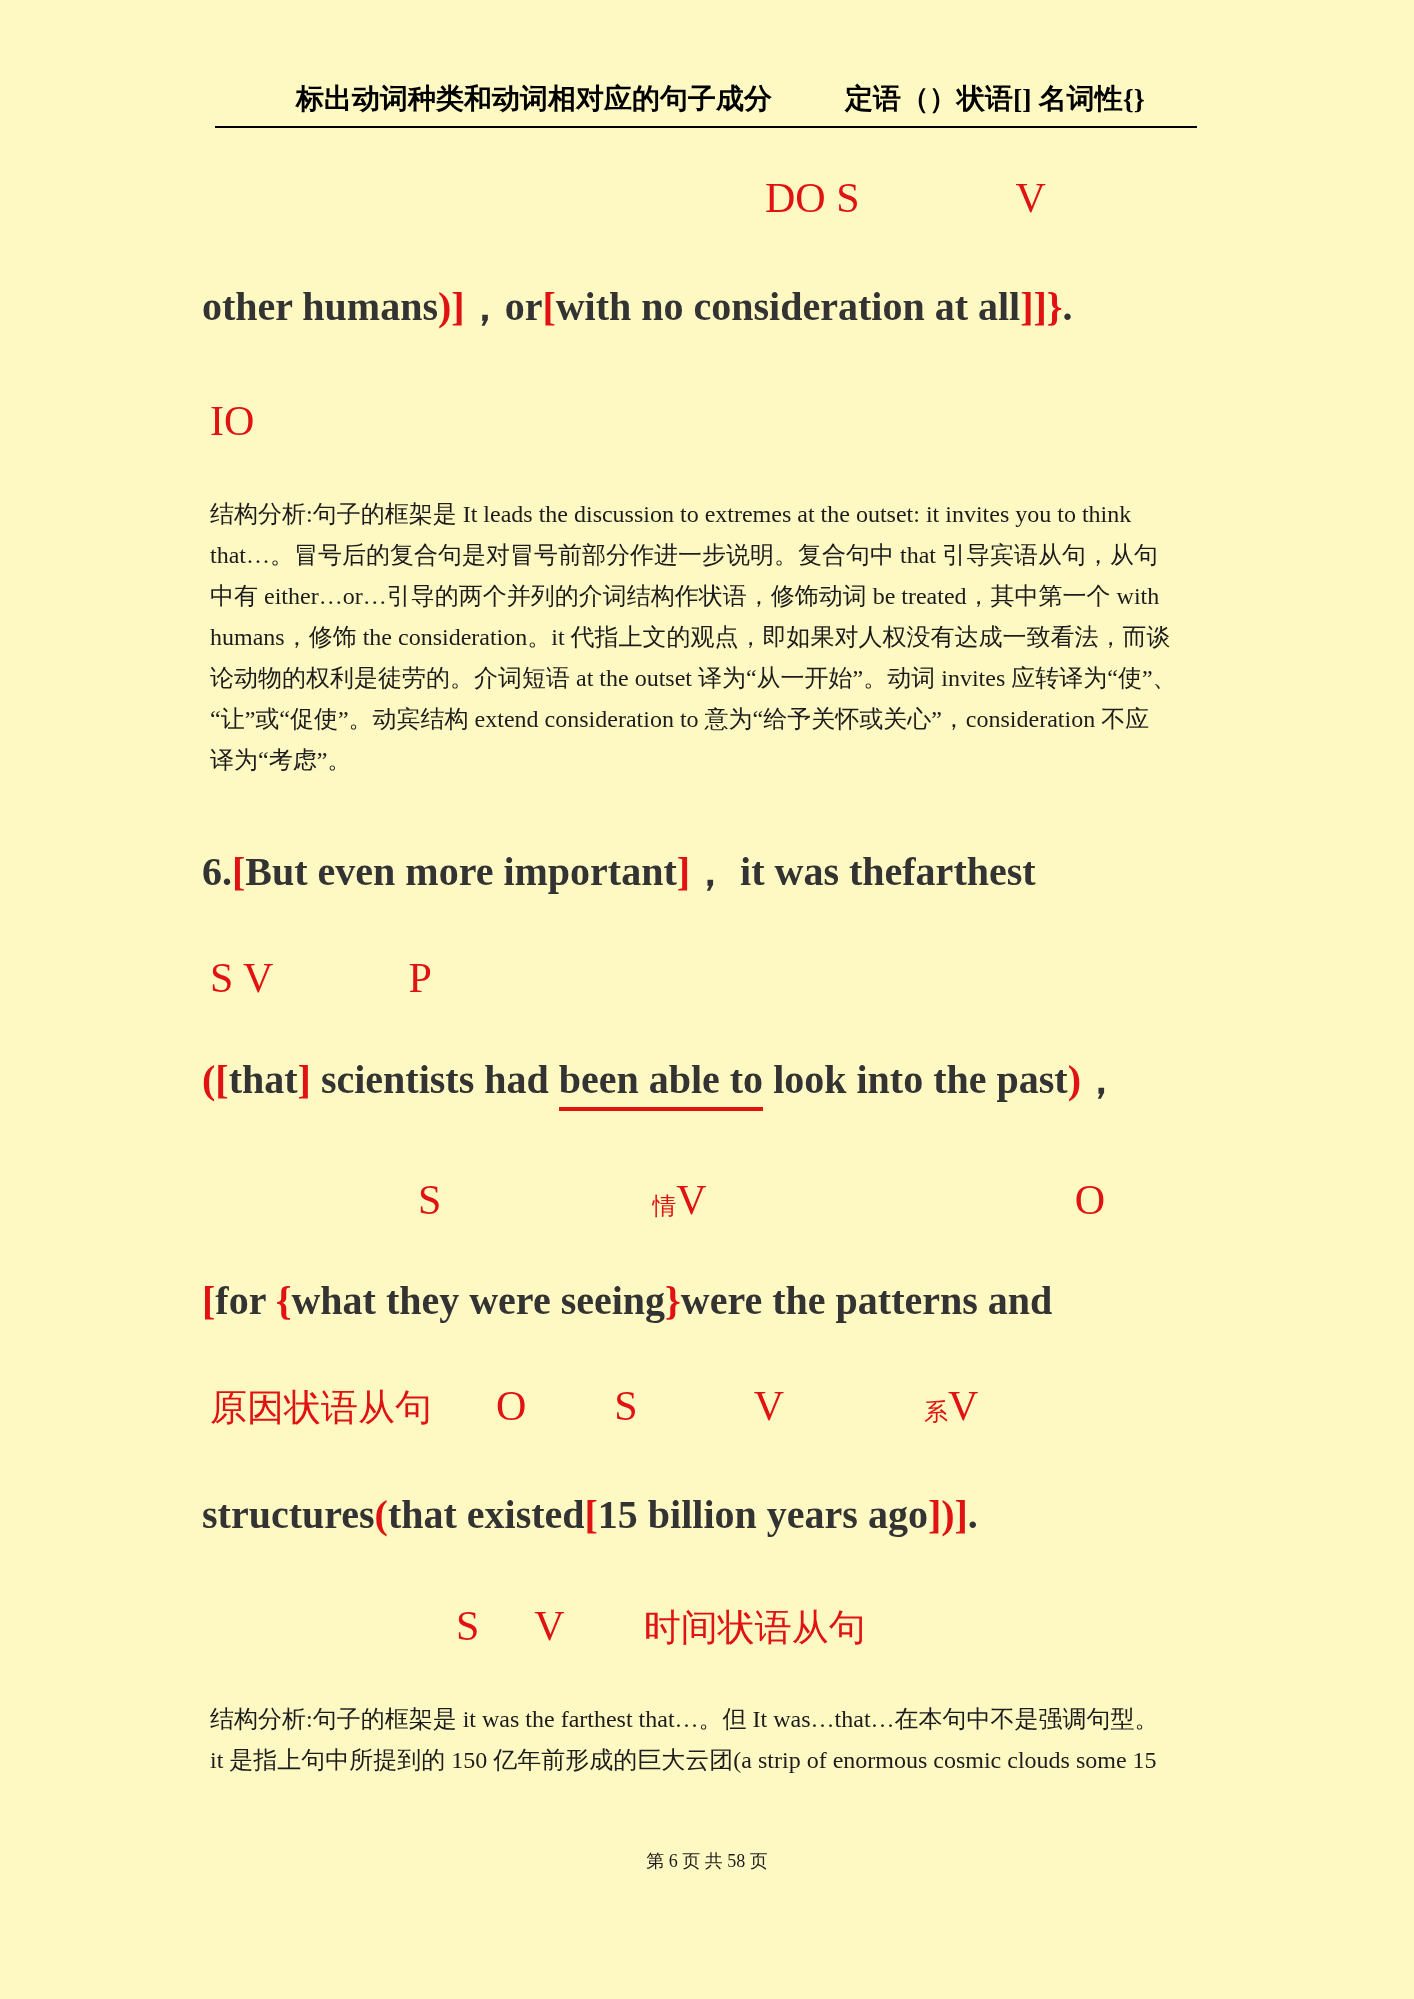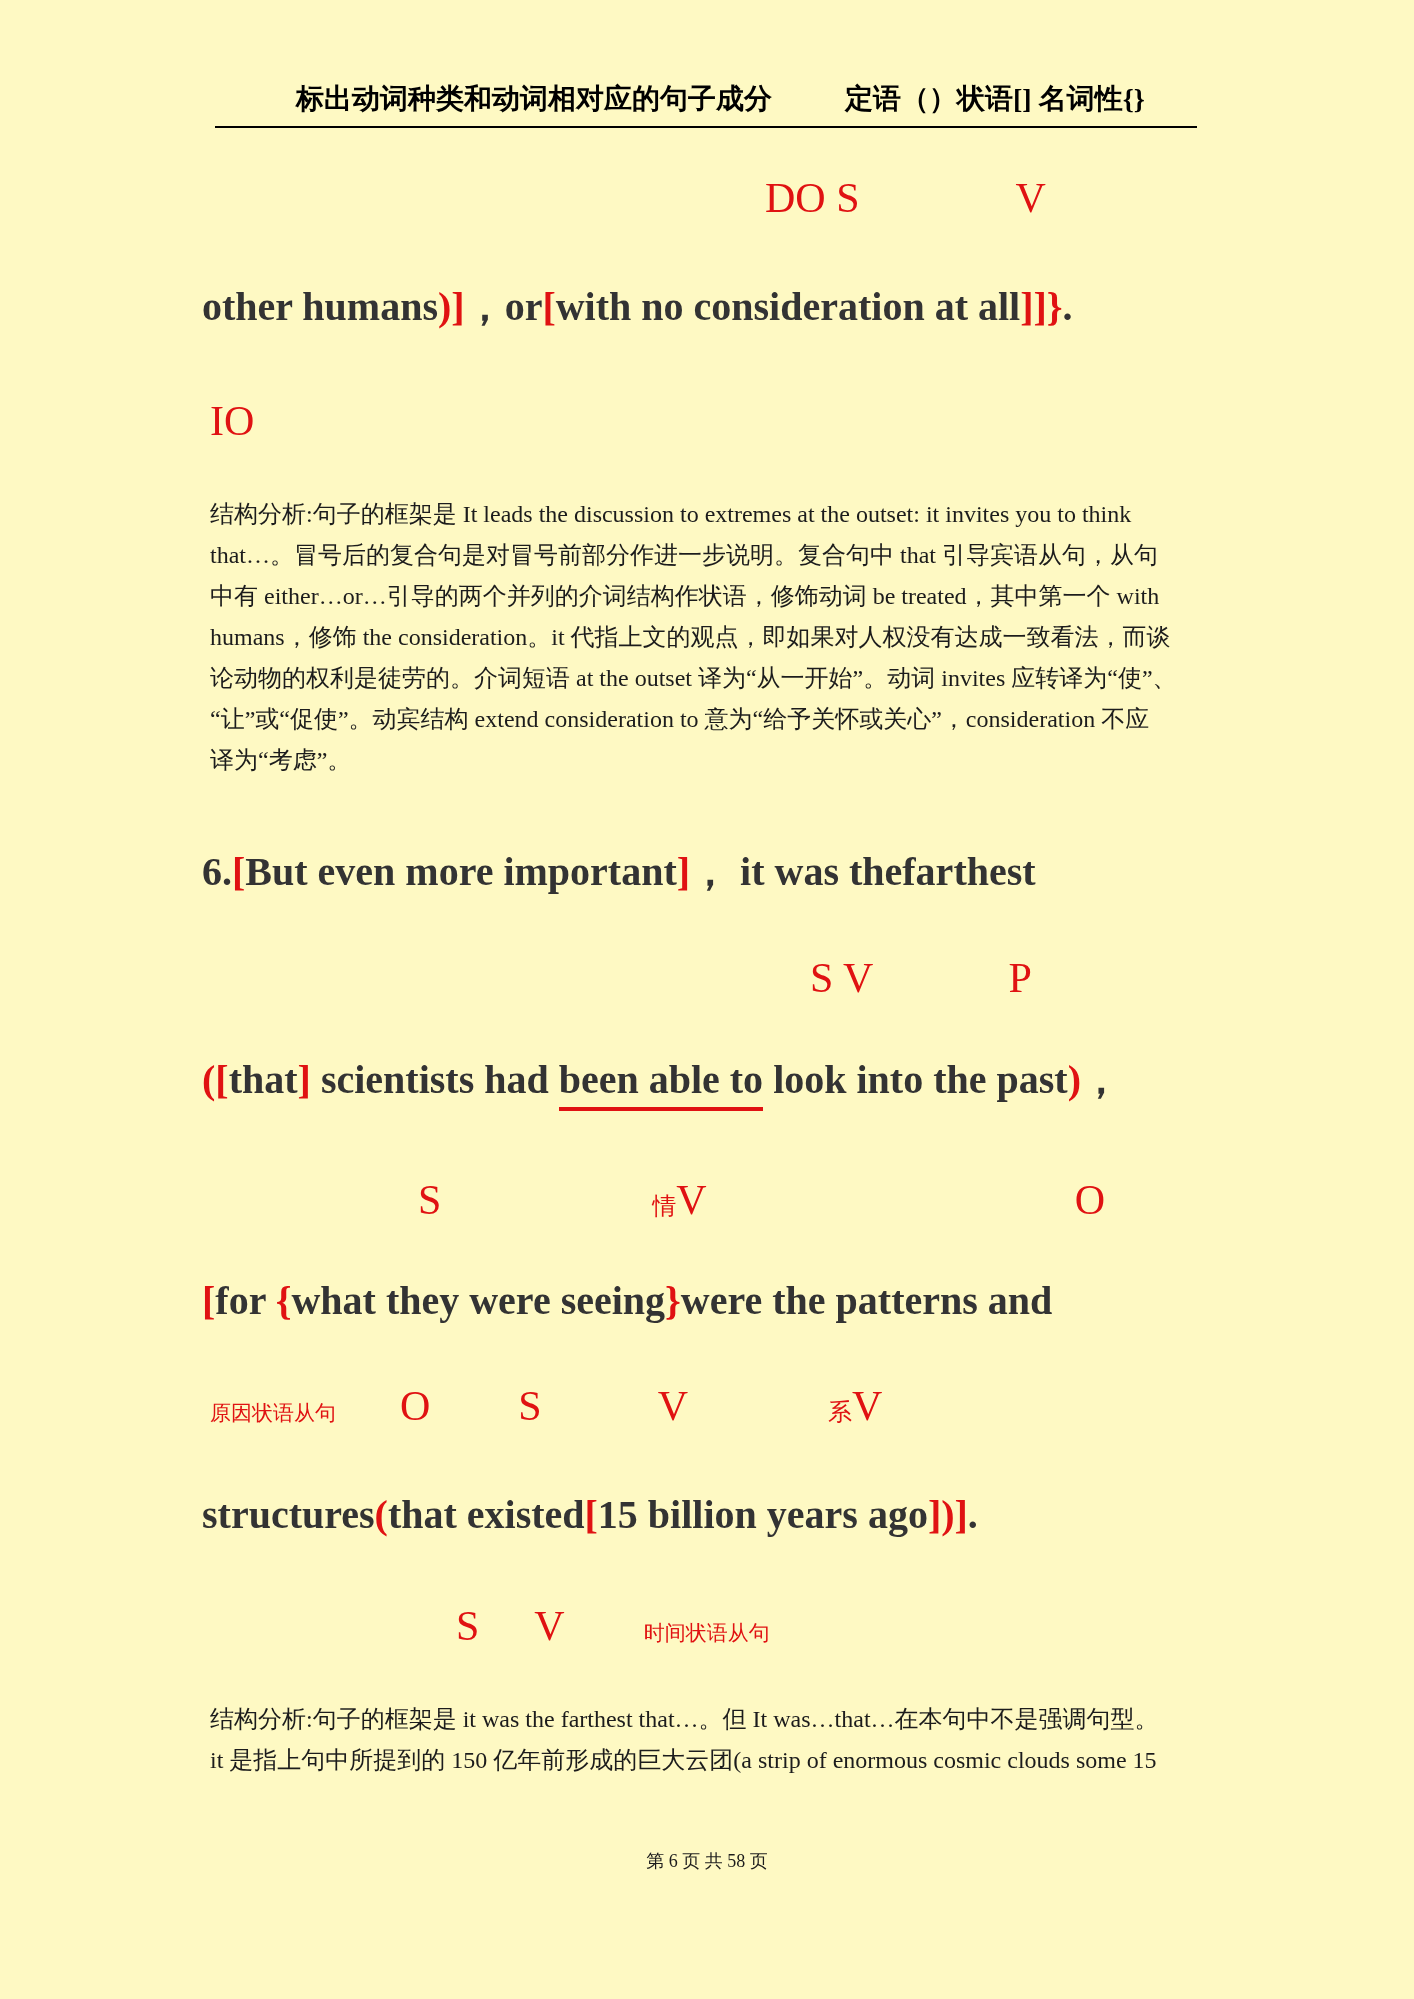--- a/index.html
+++ b/index.html
@@ -15,21 +15,21 @@
   
   .hdr{position:absolute;top:82px;font-weight:bold;font-size:28px;color:#000;white-space:nowrap;line-height:1.2;}
   .hdr-l{left:296px;}
   .hdr-r{left:845px;}
   .hdr-rule{position:absolute;left:215px;top:126px;width:982px;height:0;border-top:2px solid #000;}
   
   .anno{position:absolute;left:210px;white-space:nowrap;line-height:1;color:var(--accent-red);}
   .anno span{display:inline-block;text-align:right;}
   .anno .big{font-size:42px;}
   .anno .small{font-size:24px;}
-  .anno .label{font-size:21px;}
+  .anno .label{font-size:37px;}
   .anno .pair span{display:inline;}
   
   .sent{
     position:absolute;left:202px;white-space:nowrap;line-height:1;
     font-weight:bold;font-size:40px;color:var(--bold-dark);
   }
   .sent .r{color:var(--accent-red);}
   .sent .ur{border-bottom:4px solid var(--accent-red);padding-bottom:5px;}
   
   .para{position:absolute;left:210px;width:1000px;font-size:24px;color:var(--text-dark);}
@@ -63,21 +63,21 @@
       <div class="pline">中有 either…or…引导的两个并列的介词结构作状语，修饰动词 be treated，其中第一个 with</div>
       <div class="pline">humans，修饰 the consideration。it 代指上文的观点，即如果对人权没有达成一致看法，而谈</div>
       <div class="pline">论动物的权利是徒劳的。介词短语 at the outset 译为“从一开始”。动词 invites 应转译为“使”、</div>
       <div class="pline">“让”或“促使”。动宾结构 extend consideration to 意为“给予关怀或关心”，consideration 不应</div>
       <div class="pline">译为“考虑”。</div>
     </div>
 
   <div class="sent" style="top:852px;"><span>6.</span><span class="r">[</span><span>But even more important</span><span class="r">]</span><span>，</span><span>  it was thefarthest</span></div>
 
   <div class="anno" style="top:957px;">
-    <span class="big" style="margin-left:600px;">S V</span>
+    <span class="big" style="">S V</span>
     <span class="big" style="margin-left:131px;">P</span>
   </div>
 
   <div class="sent" style="top:1060px;"><span class="r">(</span><span class="r">[</span><span>that</span><span class="r">]</span><span> scientists had </span><span class="ur">been able to</span><span> look into the past</span><span class="r">)</span><span>，</span></div>
 
   <div class="anno" style="top:1179px;">
     <span class="big" style="margin-left:208px;">S</span>
     <span class="pair" style="margin-left:207px;"><span class="small">情</span><span class="big">V</span></span>
     <span class="big" style="margin-left:364px;">O</span>
   </div>

